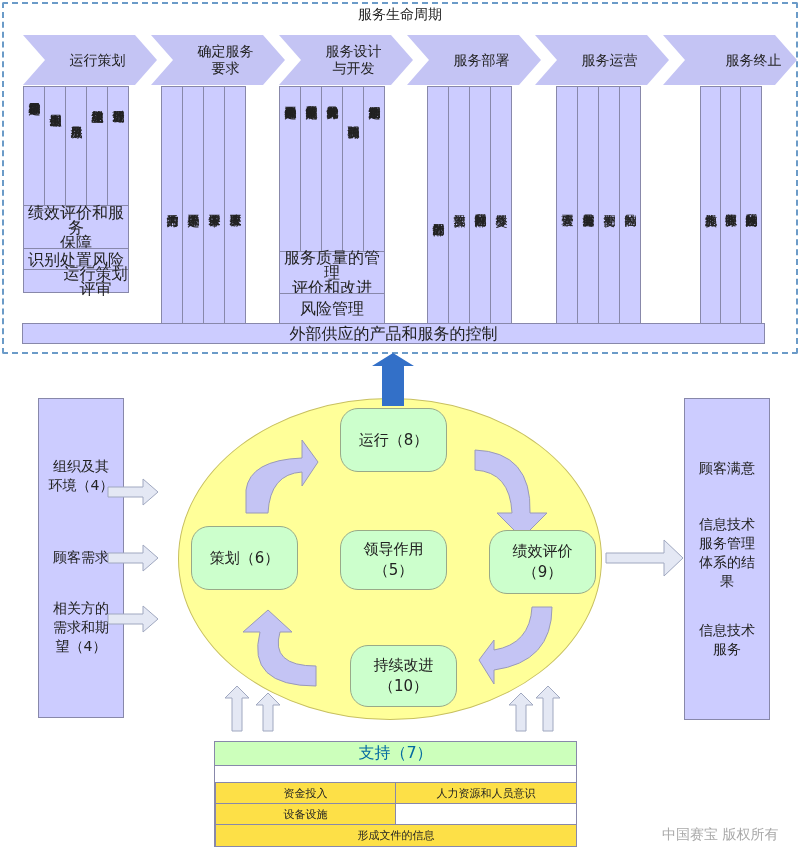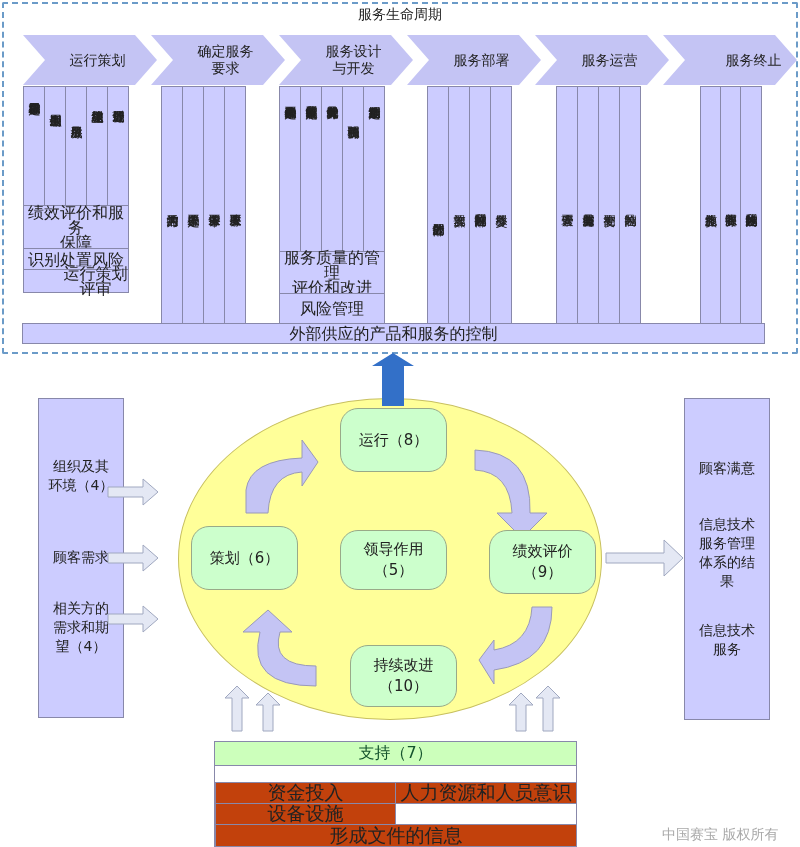--- a/index.html
+++ b/index.html
@@ -54,26 +54,26 @@
     display: flex; align-items: center; justify-content: center; text-align: center;
     font-size: 15px; line-height: 21px; color: #222;
   }
 
   .support {
     position: absolute; left: 214px; top: 741px; width: 363px; height: 106px;
     border: 1px solid #8888aa;
   }
   .support-head {
     position: absolute; left: 0; top: 0; width: 100%; height: 24px; background: #ccffbb;
-    display: flex; align-items: center; justify-content: center; font-size: 16px; color: #14532d;
+    display: flex; align-items: center; justify-content: center; font-size: 16px; color: #0369a1;
     border-bottom: 1px solid #8888aa;
   }
   .support-cell {
-    position: absolute; background: #c2410c; border: 1px solid #8888aa;
-    display: flex; align-items: center; justify-content: center; font-size: 19px; color: #222;
+    position: absolute; background: #fde047; border: 1px solid #8888aa;
+    display: flex; align-items: center; justify-content: center; font-size: 11px; color: #222;
   }
 
   .watermark {
     position: absolute; left: 662px; top: 826px; font-size: 14px; color: #a8a8a8; text-align: center;
   }
   svg.overlay { position: absolute; left: 0; top: 0; pointer-events: none; }
 </style>
 </head>
 <body>
 

